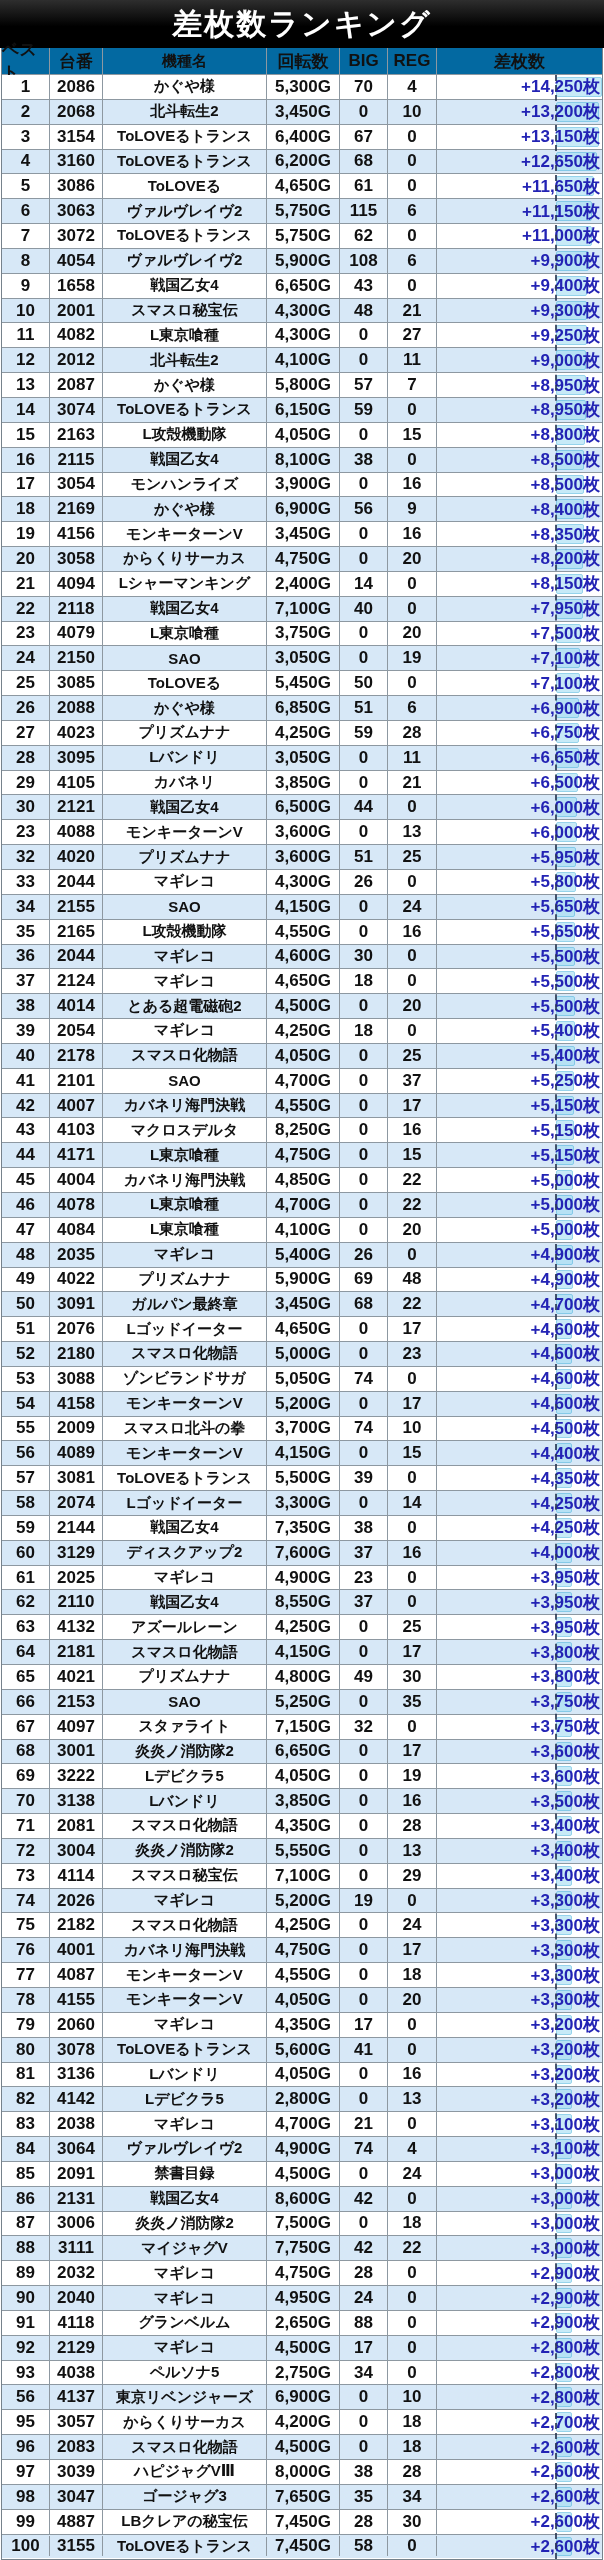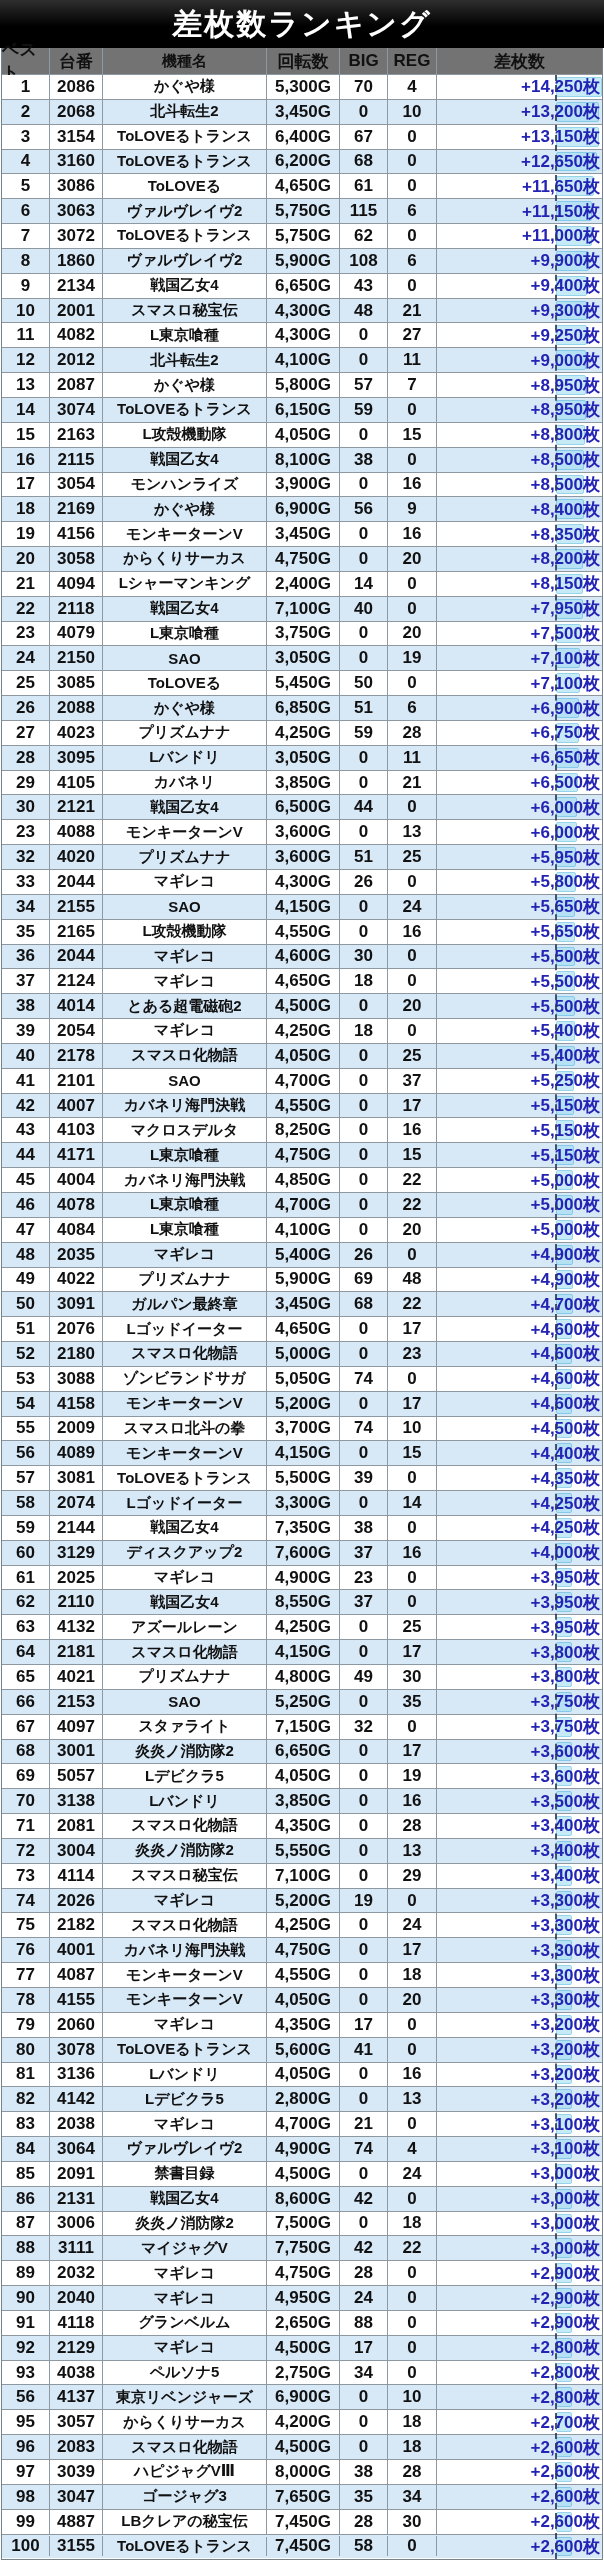--- a/index.html
+++ b/index.html
@@ -7,21 +7,21 @@
     --row-alt:#d7e8f7; --row-bg:#ffffff;
     --grid:#8d98a1; --text:#111111;
     --diff:#2323b4; --bar:#9fdcf2;
   }
   html,body{margin:0;padding:0;}
   body{width:604px;background:#fff;font-family:"Liberation Sans","DejaVu Sans",sans-serif;color:var(--text);}
   .title-bar{height:48px;background:linear-gradient(180deg,#2e2e2e 0%,#000 55%,#000 100%);
     display:flex;align-items:center;justify-content:center;}
   .title-bar h1{margin:0;color:var(--title-text);font-size:30px;font-weight:bold;letter-spacing:2px;}
   .rank-table{margin:0 1px;border:1px solid #76828c;border-top:none;}
-  .thead{display:flex;height:27px;background:#737373;border-bottom:1px solid var(--grid);box-sizing:border-box;}
+  .thead{display:flex;height:27px;background:#0369a1;border-bottom:1px solid var(--grid);box-sizing:border-box;}
   .th{display:flex;align-items:center;justify-content:center;font-weight:bold;font-size:17px;
     box-sizing:border-box;border-right:1px solid var(--grid);}
   .th:last-child,.td:last-child{border-right:none;}
   .tbody{position:relative;height:2484px;display:flex;flex-direction:column;}
   .tr{flex:1 1 0;display:flex;border-bottom:1px solid var(--grid);box-sizing:border-box;background:var(--row-bg);}
   .tr:last-child{border-bottom:none;align-items:center;}
   .tr:nth-child(odd){background:var(--row-alt);}
   .td{display:flex;align-items:center;justify-content:center;font-weight:bold;font-size:17px;
     box-sizing:border-box;border-right:1px solid var(--grid);overflow:hidden;white-space:nowrap;}
   .c0{flex:0 0 48px;} .c1{flex:0 0 53px;} .c2{flex:0 0 164px;font-size:15px;}
@@ -131,33 +131,33 @@
     <div class="td c3">5,750G</div>
     <div class="td c4">62</div>
     <div class="td c5">0</div>
     <div class="td c6">
       <span class="diff-bar" style="width: 34px;"></span>
       <span class="diff-text">+11,000枚</span>
     </div>
   </div>
       <div class="tr">
     <div class="td c0">8</div>
-    <div class="td c1">1860</div>
+    <div class="td c1">4054</div>
     <div class="td c2">ヴァルヴレイヴ2</div>
     <div class="td c3">5,900G</div>
     <div class="td c4">108</div>
     <div class="td c5">6</div>
     <div class="td c6">
       <span class="diff-bar" style="width: 31px;"></span>
       <span class="diff-text">+9,900枚</span>
     </div>
   </div>
       <div class="tr">
     <div class="td c0">9</div>
-    <div class="td c1">2134</div>
+    <div class="td c1">1658</div>
     <div class="td c2">戦国乙女4</div>
     <div class="td c3">6,650G</div>
     <div class="td c4">43</div>
     <div class="td c5">0</div>
     <div class="td c6">
       <span class="diff-bar" style="width: 29px;"></span>
       <span class="diff-text">+9,400枚</span>
     </div>
   </div>
       <div class="tr">
@@ -863,21 +863,21 @@
     <div class="td c3">6,650G</div>
     <div class="td c4">0</div>
     <div class="td c5">17</div>
     <div class="td c6">
       <span class="diff-bar" style="width: 14px;"></span>
       <span class="diff-text">+3,600枚</span>
     </div>
   </div>
       <div class="tr">
     <div class="td c0">69</div>
-    <div class="td c1">5057</div>
+    <div class="td c1">3222</div>
     <div class="td c2">Lデビクラ5</div>
     <div class="td c3">4,050G</div>
     <div class="td c4">0</div>
     <div class="td c5">19</div>
     <div class="td c6">
       <span class="diff-bar" style="width: 14px;"></span>
       <span class="diff-text">+3,600枚</span>
     </div>
   </div>
       <div class="tr">

